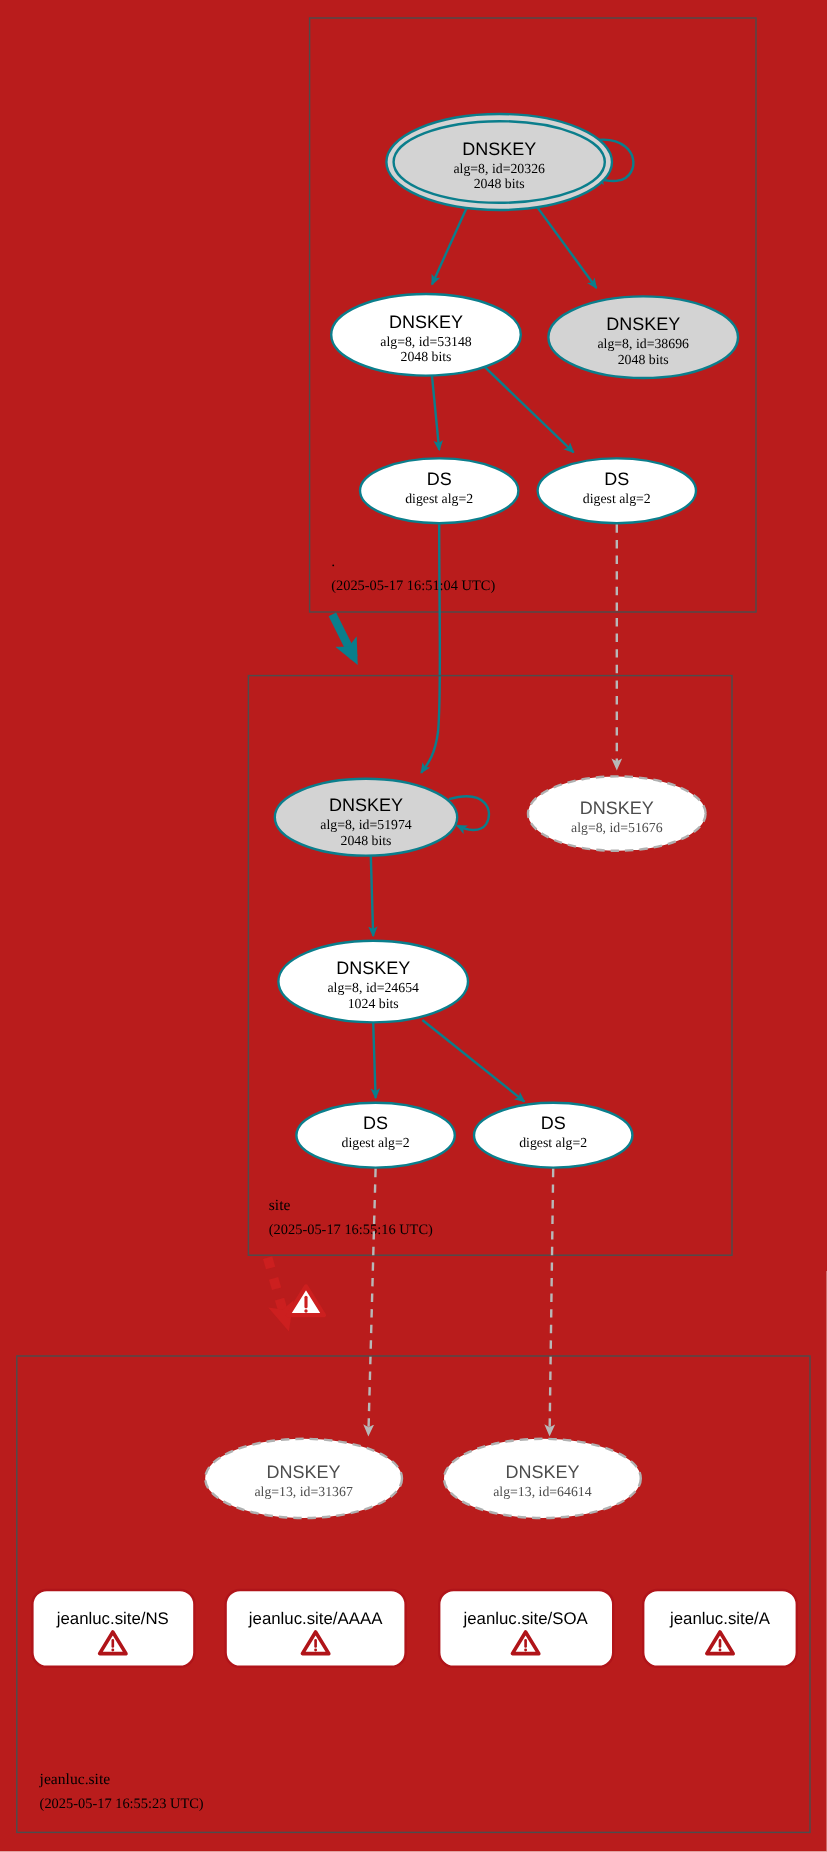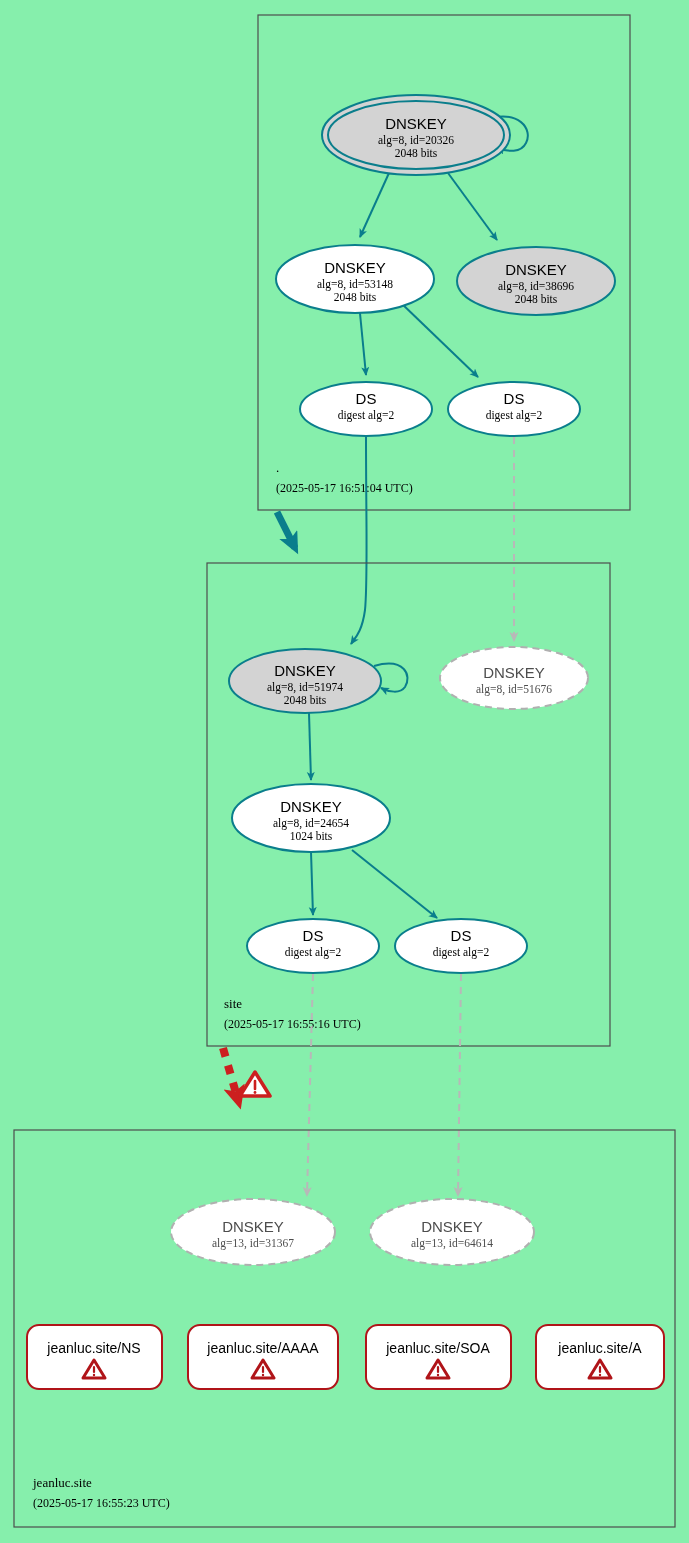--- a/index.html
+++ b/index.html
@@ -4,21 +4,21 @@
 <style>
   html, body {
     margin: 0;
     padding: 0;
     background: #ffffff;
   }
   #canvas {
     position: relative;
     width: 689px;
     height: 1543px;
-    background: #86efac;
+    background: #b91c1c;
     font-family: "Liberation Sans", sans-serif;
     overflow: hidden;
   }
   svg { display: block; }
   text { dominant-baseline: auto; }
   .node-title {
     font-family: "Liberation Sans", sans-serif;
     font-size: 15px;
     fill: #000000;
   }

